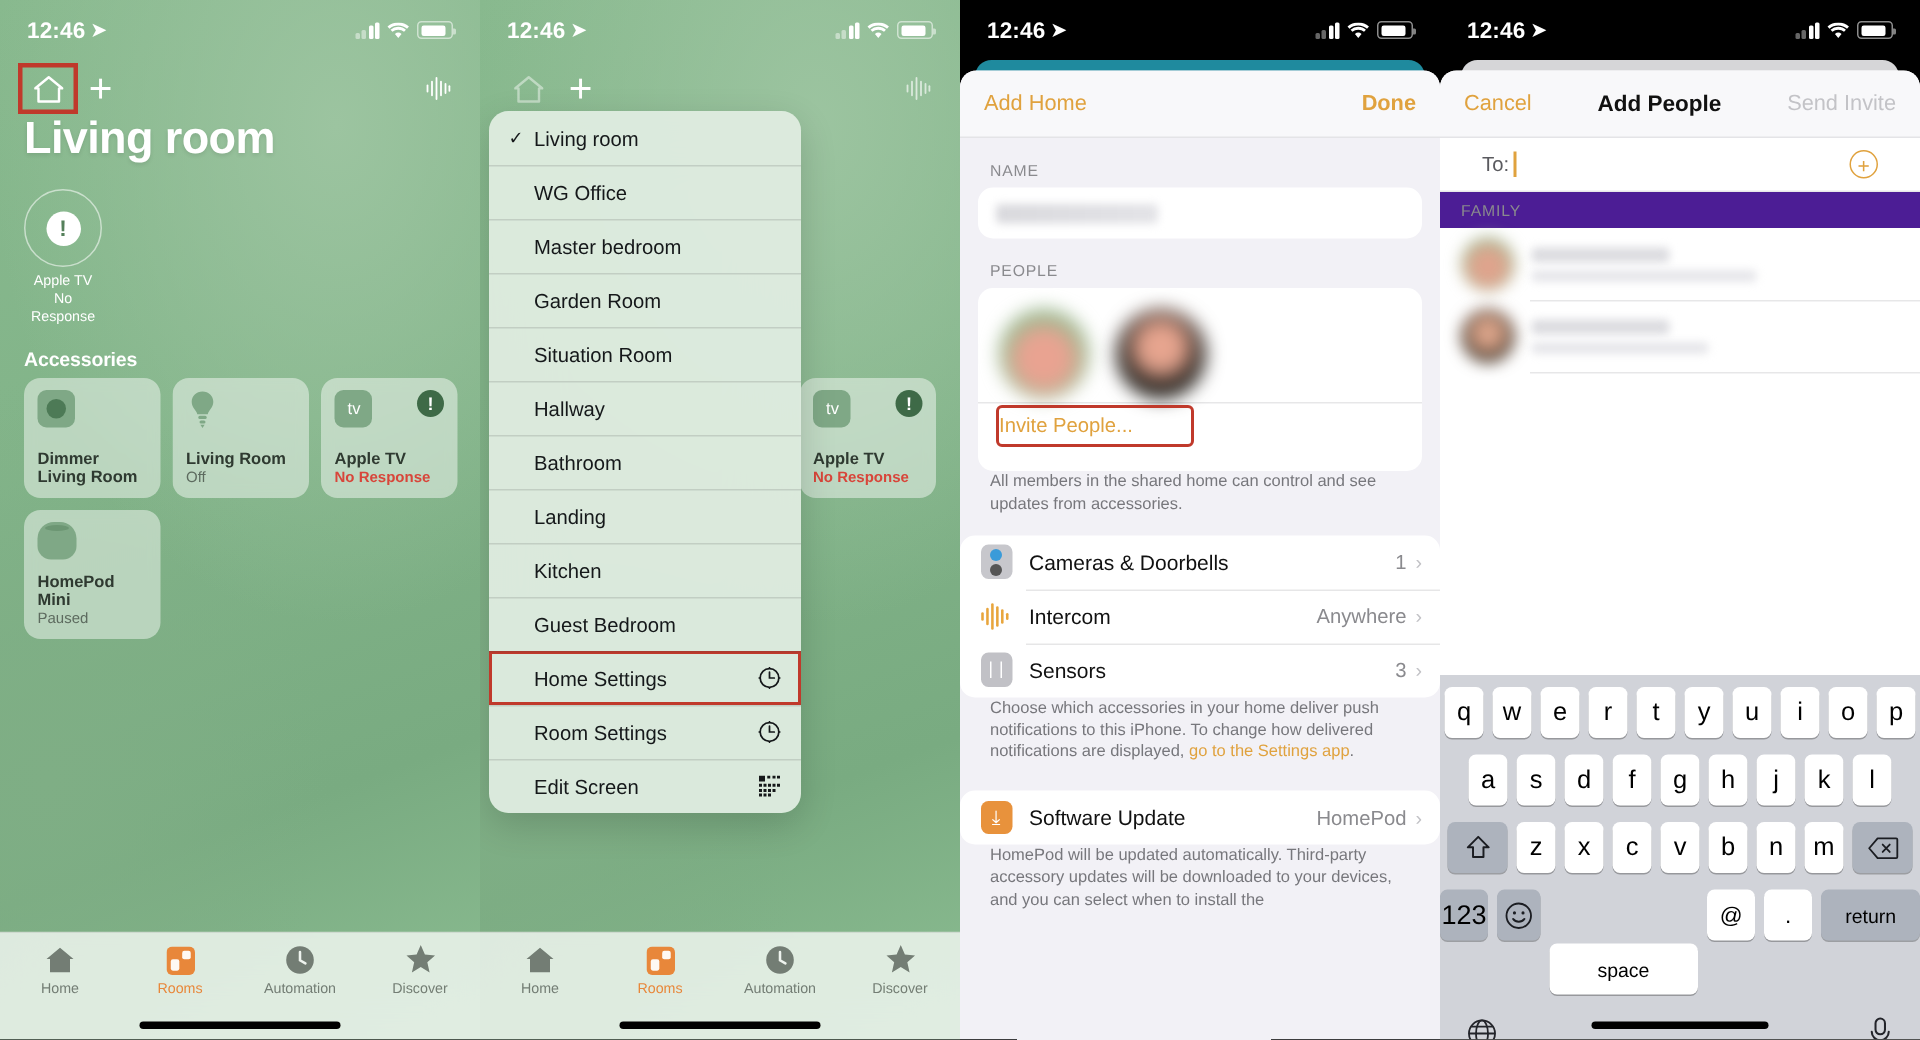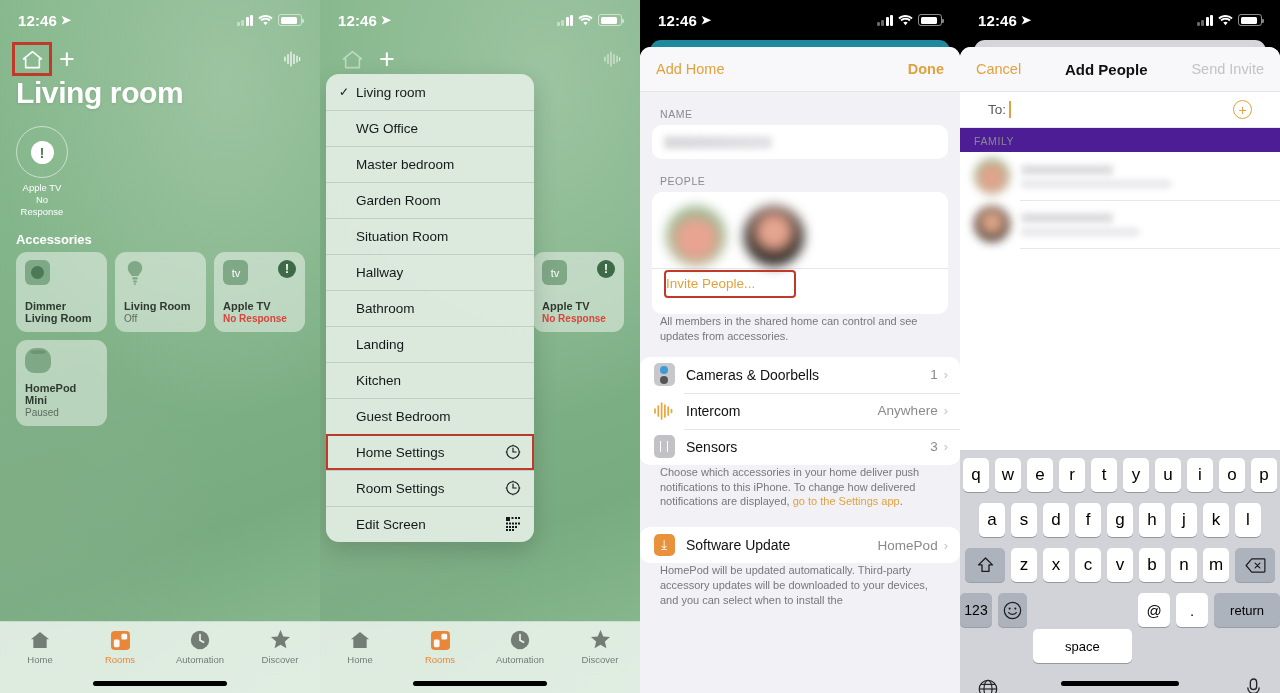--- a/index.html
+++ b/index.html
@@ -232,21 +232,21 @@
     background: #d1d3d9; padding-top: 8px;
   }
   .kb-row { display: flex; justify-content: center; gap: 6px; margin-bottom: 11px; }
   .key {
     height: 34px; border-radius: 5px; background: #fff; color: #000;
     display: flex; align-items: center; justify-content: center;
     font-size: 17px; box-shadow: 0 1px 0 rgba(0,0,0,.28); font-weight: 400;
   }
   .k-letter { width: 26px; }
   .key.grey { background: #adb3bd; box-shadow: 0 1px 0 rgba(0,0,0,.25); }
-  .key.wide { width: 40px; font-size: 14px; }
+  .key.wide { width: 40px; font-size: 18px; }
   .key.space { width: 112px; font-size: 13px; margin-top: 36px; }
   .key.sym { width: 36px; font-size: 15px; }
   .key.return { width: 74px; font-size: 13px; }
   .kb-row.r2 { gap: 6px; }
   .kb-bottom { display: flex; align-items: center; justify-content: space-between; padding: 4px 18px 0; }
   .kb-ic { color: #23242a; font-size: 18px; }
   .kb-home-ind { position: absolute; bottom: 7px; left: 50%; transform: translateX(-50%); width: 118px; height: 5px; border-radius: 3px; background: #000; }
 </style>
 </head>
 <body>

